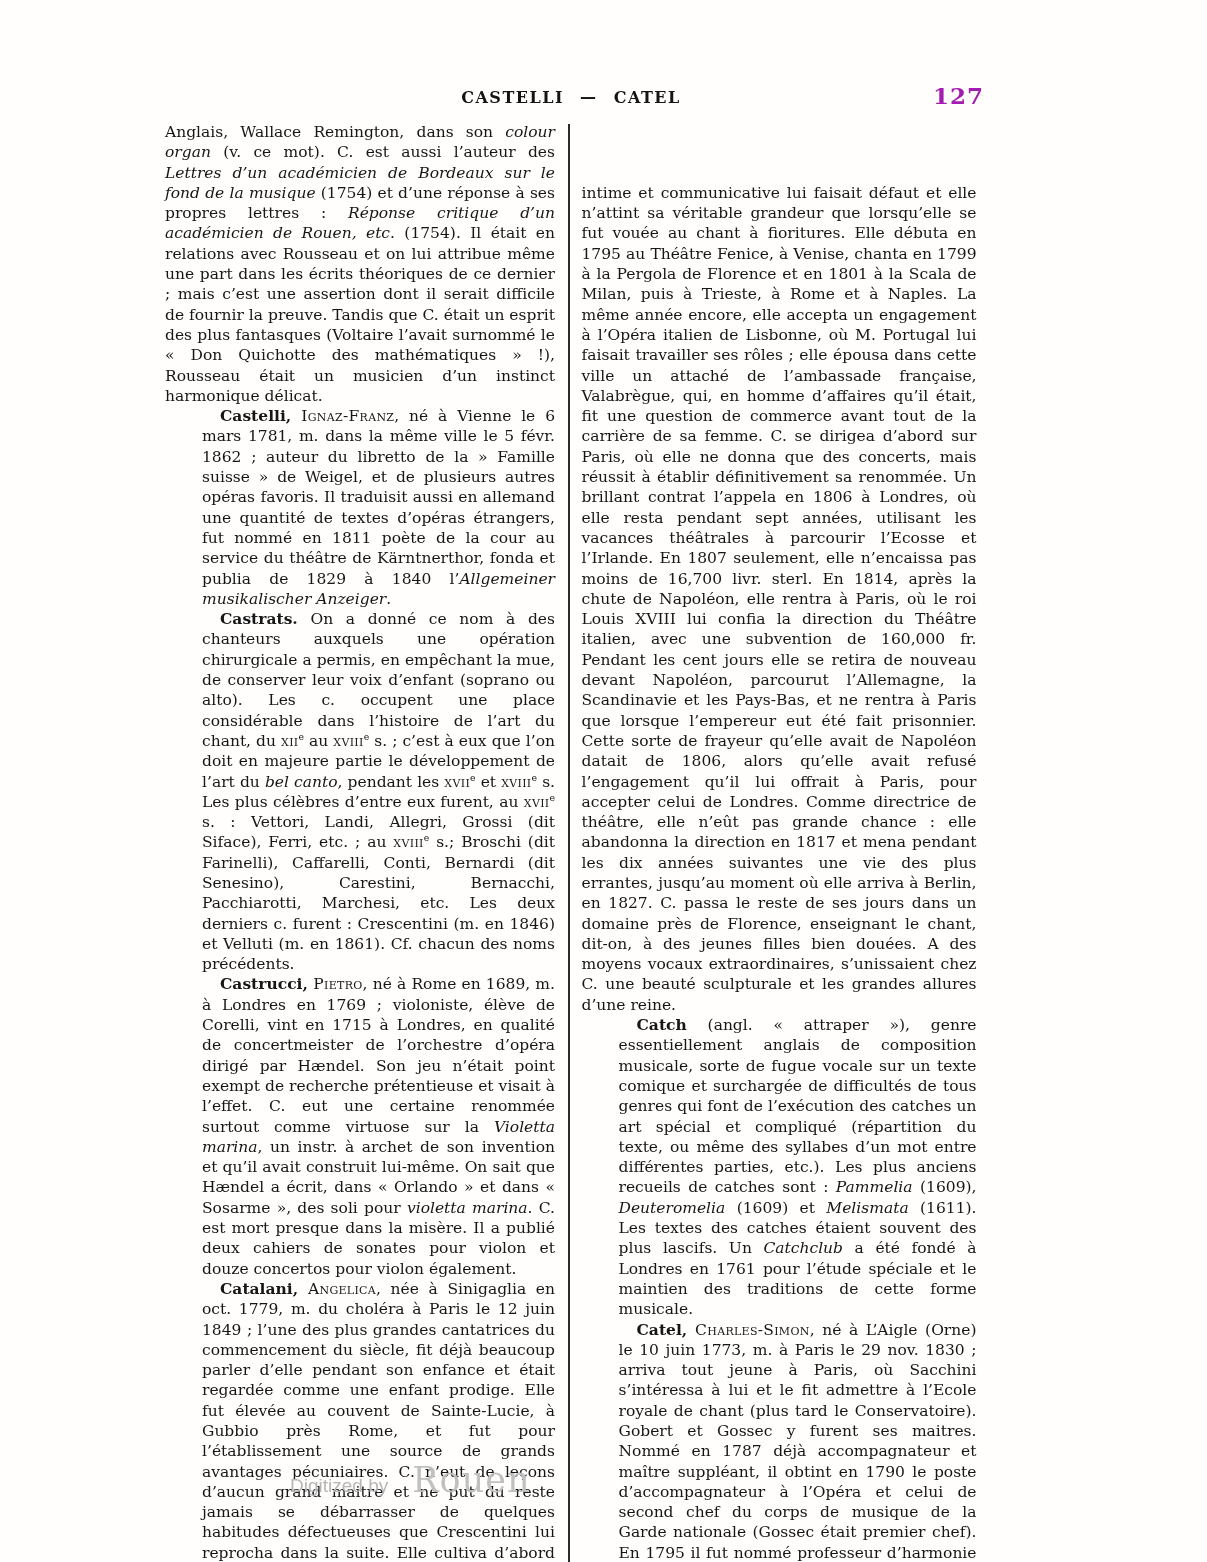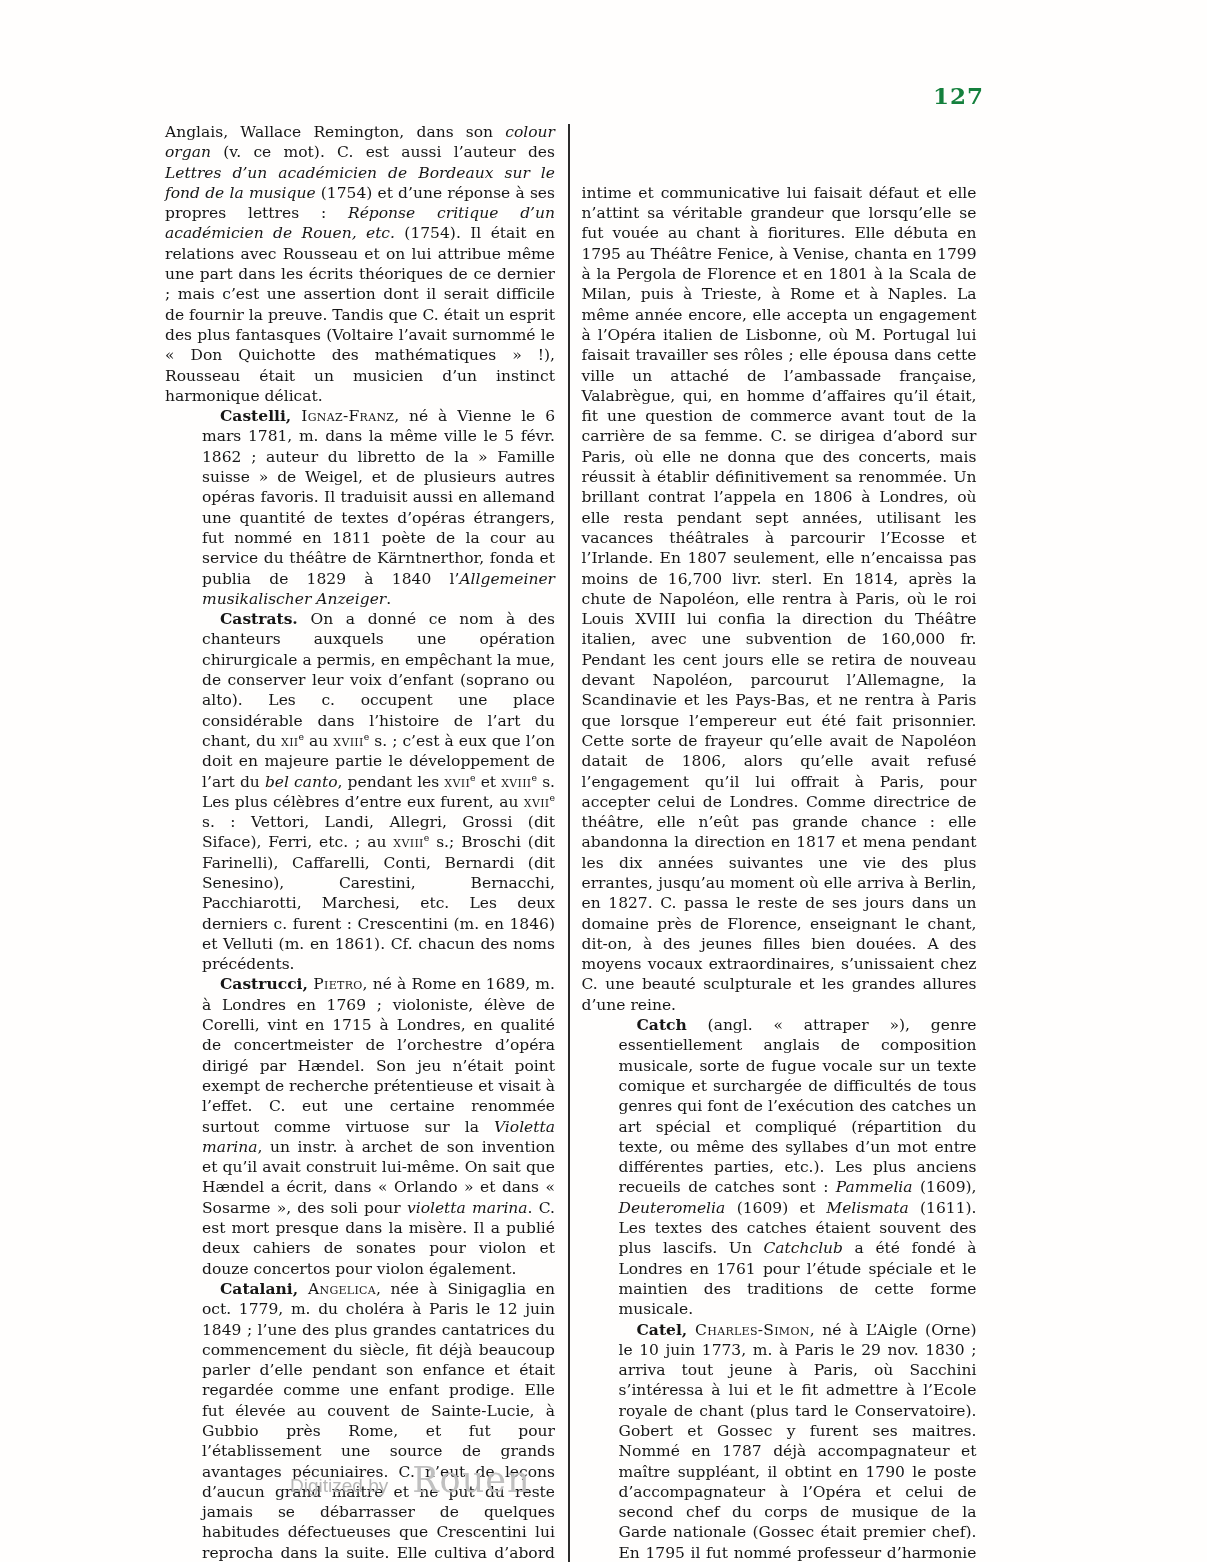--- a/index.html
+++ b/index.html
@@ -10,21 +10,21 @@
     background:#fffefd; overflow:hidden;
     font-family:"DejaVu Serif", serif; color:#181818;
   }
   .running-title {
     position:absolute; top:88px; left:165px; width:812px;
     text-align:center; font-size:16px; font-weight:bold;
     letter-spacing:1.5px; word-spacing:9px; color:#141414;
   }
   .page-number {
     position:absolute; top:82px; left:933px;
-    font-size:23px; font-weight:bold; letter-spacing:1px; color:#15803d;
+    font-size:23px; font-weight:bold; letter-spacing:1px; color:#a21caf;
   }
   .content { position:absolute; top:122px; left:165px; width:812px; display:flex;align-items:flex-end; }
   .col { font-size:15.5px; line-height:20.3px; text-align:justify; color:#161616; }
   .col.left  { width:390px; }
   .col.right { width:395px; }
   .divider { width:1.5px; background:#2c2c2c; margin:2px 12px 0 13px; align-self:stretch; }
   .para { margin:0; }
   .para.indent { text-indent:18px;margin-left:37px; }
   .b  { font-weight:bold; }
   .i  { font-style:italic; }
@@ -44,20 +44,21 @@
     font-family:"Liberation Sans", sans-serif; color:#a6a6a6;
   }
   .footer-right .line1 { font-size:19px; margin-bottom:2px; }
   .footer-right .line2 { font-size:22px; letter-spacing:0.3px; color:#9d9d9d; }
 </style>
 </head>
 <body>
 
 <div class="page">
 
+  <div class="running-title">CASTELLI — CATEL</div>
 
   <div class="page-number">127</div>
 
   <div class="content">
     <div class="col left">
         <p class="para"><span>Anglais, Wallace Remington, dans son </span><span class="i">colour organ</span><span> (v. ce mot). C. est aussi l’auteur des </span><span class="i">Lettres d’un académicien de Bordeaux sur le fond de la musique</span><span> (1754) et d’une réponse à ses propres lettres : </span><span class="i">Réponse critique d’un académicien de Rouen, etc.</span><span> (1754). Il était en relations avec Rousseau et on lui attribue même une part dans les écrits théoriques de ce dernier ; mais c’est une assertion dont il serait difficile de fournir la preuve. Tandis que C. était un esprit des plus fantasques (Voltaire l’avait surnommé le « Don Quichotte des mathématiques » !), Rousseau était un musicien d’un instinct harmonique délicat.</span></p>
         <p class="para indent"><span class="b">Castelli,</span><span class="sc"> Ignaz-Franz</span><span>, né à Vienne le 6 mars 1781, m. dans la même ville le 5 févr. 1862 ; auteur du libretto de la » Famille suisse » de Weigel, et de plusieurs autres opéras favoris. Il traduisit aussi en allemand une quantité de textes d’opéras étrangers, fut nommé en 1811 poète de la cour au service du théâtre de Kärntnerthor, fonda et publia de 1829 à 1840 l’</span><span class="i">Allgemeiner musikalischer Anzeiger</span><span>.</span></p>
         <p class="para indent"><span class="b">Castrats.</span><span> On a donné ce nom à des chanteurs auxquels une opération chirurgicale a permis, en empêchant la mue, de conserver leur voix d’enfant (soprano ou alto). Les c. occupent une place considérable dans l’histoire de l’art du chant, du </span><span class="sc">xii</span><span class="sup">e</span><span> au </span><span class="sc">xviii</span><span class="sup">e</span><span> s. ; c’est à eux que l’on doit en majeure partie le développement de l’art du </span><span class="i">bel canto</span><span>, pendant les </span><span class="sc">xvii</span><span class="sup">e</span><span> et </span><span class="sc">xviii</span><span class="sup">e</span><span> s. Les plus célèbres d’entre eux furent, au </span><span class="sc">xvii</span><span class="sup">e</span><span> s. : Vettori, Landi, Allegri, Grossi (dit Siface), Ferri, etc. ; au </span><span class="sc">xviii</span><span class="sup">e</span><span> s.; Broschi (dit Farinelli), Caffarelli, Conti, Bernardi (dit Senesino), Carestini, Bernacchi, Pacchiarotti, Marchesi, etc. Les deux derniers c. furent : Crescentini (m. en 1846) et Velluti (m. en 1861). Cf. chacun des noms précédents.</span></p>
         <p class="para indent"><span class="b">Castrucci,</span><span class="sc"> Pietro</span><span>, né à Rome en 1689, m. à Londres en 1769 ; violoniste, élève de Corelli, vint en 1715 à Londres, en qualité de concertmeister de l’orchestre d’opéra dirigé par Hændel. Son jeu n’était point exempt de recherche prétentieuse et visait à l’effet. C. eut une certaine renommée surtout comme virtuose sur la </span><span class="i">Violetta marina</span><span>, un instr. à archet de son invention et qu’il avait construit lui-même. On sait que Hændel a écrit, dans « Orlando » et dans « Sosarme », des soli pour </span><span class="i">violetta marina</span><span>. C. est mort presque dans la misère. Il a publié deux cahiers de sonates pour violon et douze concertos pour violon également.</span></p>
         <p class="para indent"><span class="b">Catalani,</span><span class="sc"> Angelica</span><span>, née à Sinigaglia en oct. 1779, m. du choléra à Paris le 12 juin 1849 ; l’une des plus grandes cantatrices du commencement du siècle, fit déjà beaucoup parler d’elle pendant son enfance et était regardée comme une enfant prodige. Elle fut élevée au couvent de Sainte-Lucie, à Gubbio près Rome, et fut pour l’établissement une source de grands avantages pécuniaires. C. n’eut de leçons d’aucun grand maitre et ne put du reste jamais se débarrasser de quelques habitudes défectueuses que Crescentini lui reprocha dans la suite. Elle cultiva d’abord la cantilène, mais la chaleur</span></p>

